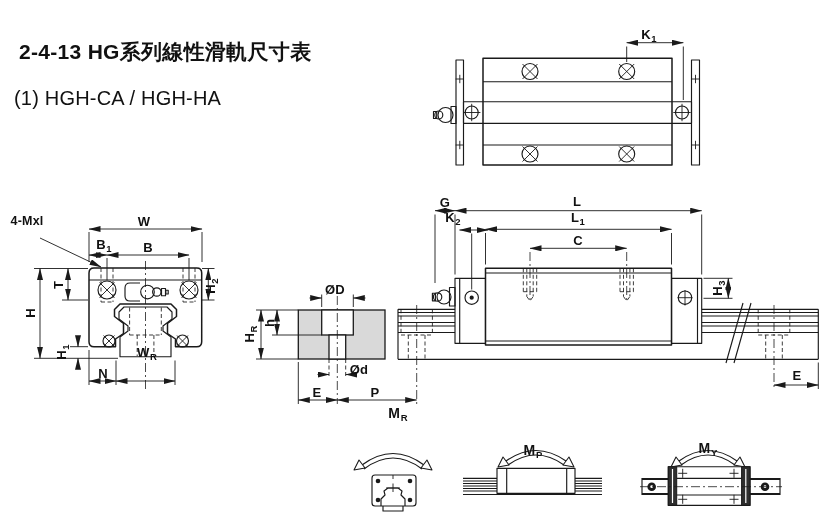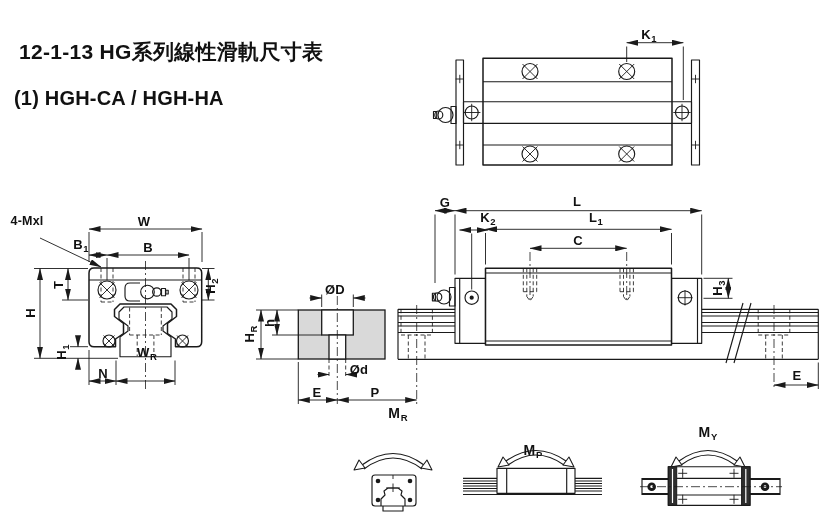--- a/index.html
+++ b/index.html
@@ -1,21 +1,21 @@
 <!DOCTYPE html>
 <html><head>
 <meta charset="utf-8">
 <style>
   html,body{margin:0;padding:0;}
   body{
     width:825px;height:520px;position:relative;background:#ffffff;
     font-family:"Liberation Sans", sans-serif;overflow:hidden;color:#111;
   }
   .title{position:absolute;left:19px;top:38px;font-size:21px;font-weight:700;letter-spacing:.3px;white-space:nowrap}
-  .subtitle{position:absolute;left:14px;top:87px;font-size:20px;font-weight:700;letter-spacing:.2px;white-space:nowrap}
+  .subtitle{position:absolute;left:14px;top:87px;font-size:20px;font-weight:400;letter-spacing:.2px;white-space:nowrap}
   .lbl{
     position:absolute;transform:translate(-50%,-50%);
     font-size:13px;font-weight:700;white-space:nowrap;letter-spacing:.2px;line-height:1;
   }
   .lbl .s{font-size:9.5px;vertical-align:-3px;margin-left:.5px}
   .lbl.rot{transform:translate(-50%,-50%) rotate(-90deg)}
   svg{position:absolute;left:0;top:0}
   .ol{stroke:#1a1a1a;stroke-width:1.5;fill:none;stroke-linejoin:round}
   .olf{stroke:#1a1a1a;stroke-width:1.5;fill:#fff;stroke-linejoin:round}
   .tl{stroke:#1a1a1a;stroke-width:1.15;fill:none;stroke-linejoin:round}
@@ -256,42 +256,42 @@
       <path d="M672.5,469 V503" stroke="#ffffff" stroke-width="1.2" fill="none"></path>
       <rect x="741.6" y="466.7" width="8.4" height="38.6" fill="#2e2e2e" stroke="#1a1a1a" stroke-width="1"></rect>
       <path d="M745.8,469 V503" stroke="#ffffff" stroke-width="1.2" fill="none"></path>
       <path class="tl" d="M676.7,478.3 H741.6 M676.7,495 H741.6"></path>
       <path class="dim" d="M678.2,473.3 H687.2 M682.7,468.8 V477.8 M729.5,473.3 H738.5 M734,468.8 V477.8 M678.2,499.3 H687.2 M682.7,494.8 V503.8 M729.5,499.3 H738.5 M734,494.8 V503.8"></path>
       <path class="cl" d="M640,486.7 H782"></path>
     </g>
   </g>
 </svg>
 
-<div class="title">12-1-13 HG系列線性滑軌尺寸表</div>
+<div class="title">2-4-13 HG系列線性滑軌尺寸表</div>
 <div class="subtitle">(1) HGH-CA / HGH-HA</div>
 
 <div class="lbl" style="left:649px;top:36px"><span class="b">K</span><span class="s">1</span></div>
 <div class="lbl" style="left:144px;top:221px"><span class="b">W</span></div>
-<div class="lbl" style="left:81px;top:246px"><span class="b">B</span><span class="s">1</span></div>
+<div class="lbl" style="left:104px;top:246px"><span class="b">B</span><span class="s">1</span></div>
 <div class="lbl" style="left:148px;top:247px"><span class="b">B</span></div>
 <div class="lbl" style="left:27px;top:221px;font-size:12.5px"><span class="b">4-Mxl</span></div>
 <div class="lbl rot" style="left:58px;top:285px"><span class="b">T</span></div>
 <div class="lbl rot" style="left:30px;top:313px"><span class="b">H</span></div>
 <div class="lbl rot" style="left:63px;top:352px"><span class="b">H</span><span class="s">1</span></div>
 <div class="lbl rot" style="left:212px;top:286px"><span class="b">H</span><span class="s">2</span></div>
 <div class="lbl" style="left:103px;top:373px"><span class="b">N</span></div>
 <div class="lbl" style="left:147px;top:354px"><span class="b">W</span><span class="s">R</span></div>
 <div class="lbl" style="left:335px;top:289px"><span class="b">ØD</span></div>
 <div class="lbl rot" style="left:269px;top:323px"><span class="b">h</span></div>
 <div class="lbl rot" style="left:251px;top:334px"><span class="b">H</span><span class="s">R</span></div>
 <div class="lbl" style="left:359px;top:369px"><span class="b">Ød</span></div>
 <div class="lbl" style="left:317px;top:392px"><span class="b">E</span></div>
 <div class="lbl" style="left:375px;top:392px"><span class="b">P</span></div>
 <div class="lbl" style="left:445px;top:202px"><span class="b">G</span></div>
 <div class="lbl" style="left:577px;top:201px"><span class="b">L</span></div>
-<div class="lbl" style="left:488px;top:219px"><span class="b">K</span><span class="s">2</span></div>
-<div class="lbl" style="left:596px;top:219px"><span class="b">L</span><span class="s">1</span></div>
+<div class="lbl" style="left:453px;top:219px"><span class="b">K</span><span class="s">2</span></div>
+<div class="lbl" style="left:578px;top:219px"><span class="b">L</span><span class="s">1</span></div>
 <div class="lbl" style="left:578px;top:240px"><span class="b">C</span></div>
 <div class="lbl rot" style="left:719px;top:288px"><span class="b">H</span><span class="s">3</span></div>
 <div class="lbl" style="left:797px;top:375px"><span class="b">E</span></div>
 <div class="lbl" style="left:398px;top:414px;font-size:14px"><span class="b">M</span><span class="s">R</span></div>
 <div class="lbl" style="left:533px;top:451px;font-size:14px"><span class="b">M</span><span class="s">P</span></div>
-<div class="lbl" style="left:708px;top:433px;font-size:14px"><span class="b">M</span><span class="s">Y</span></div>
+<div class="lbl" style="left:708px;top:449px;font-size:14px"><span class="b">M</span><span class="s">Y</span></div>
 
 </body></html>

